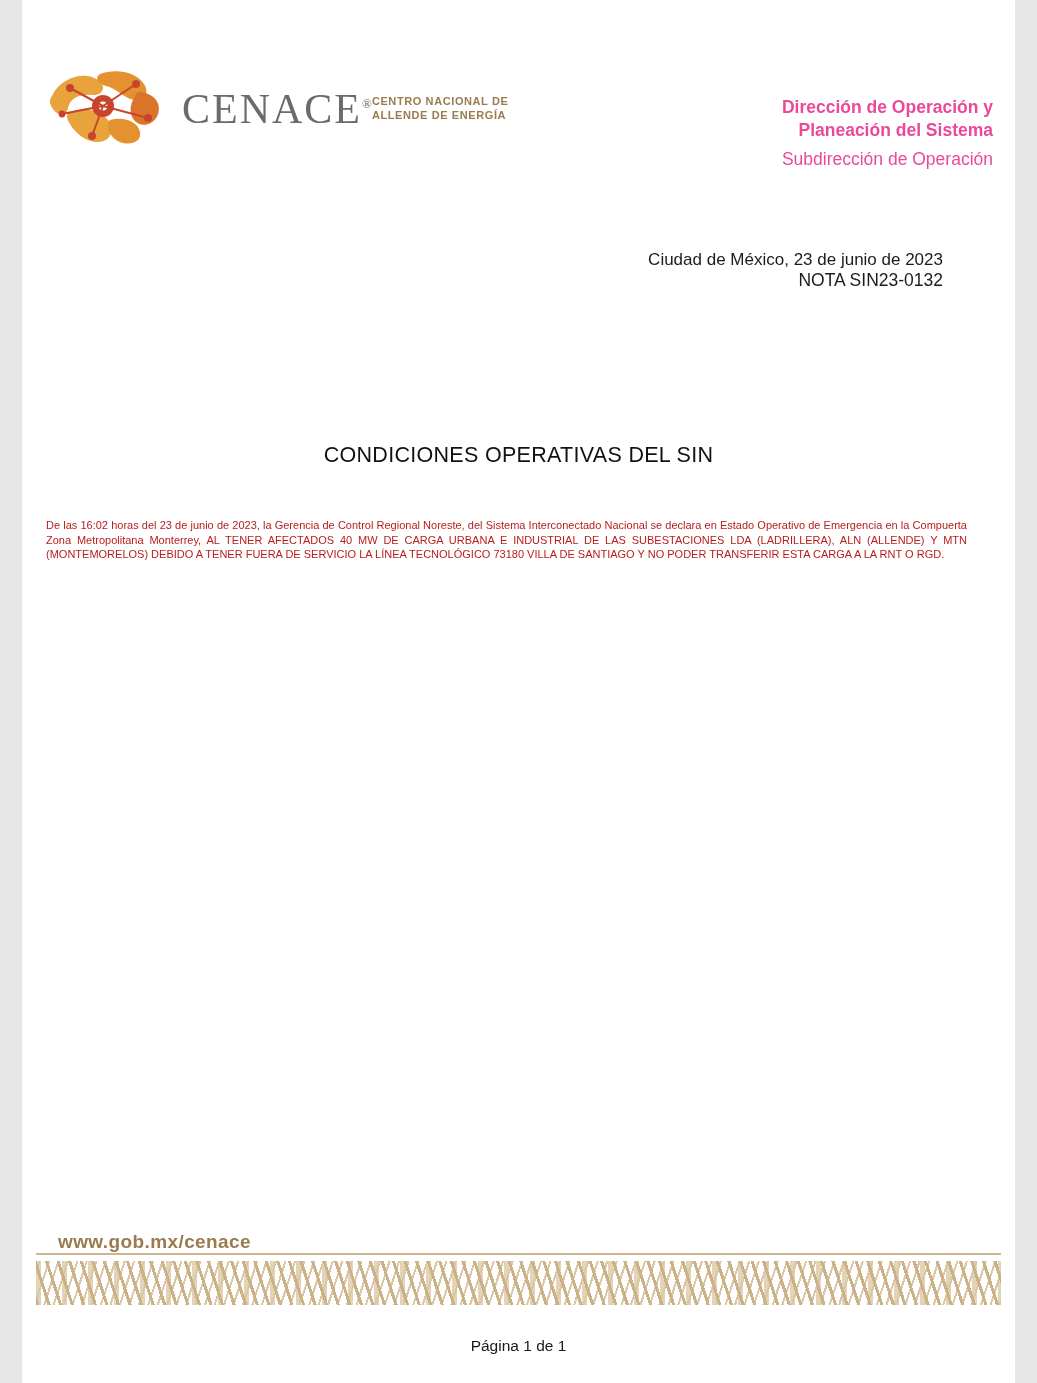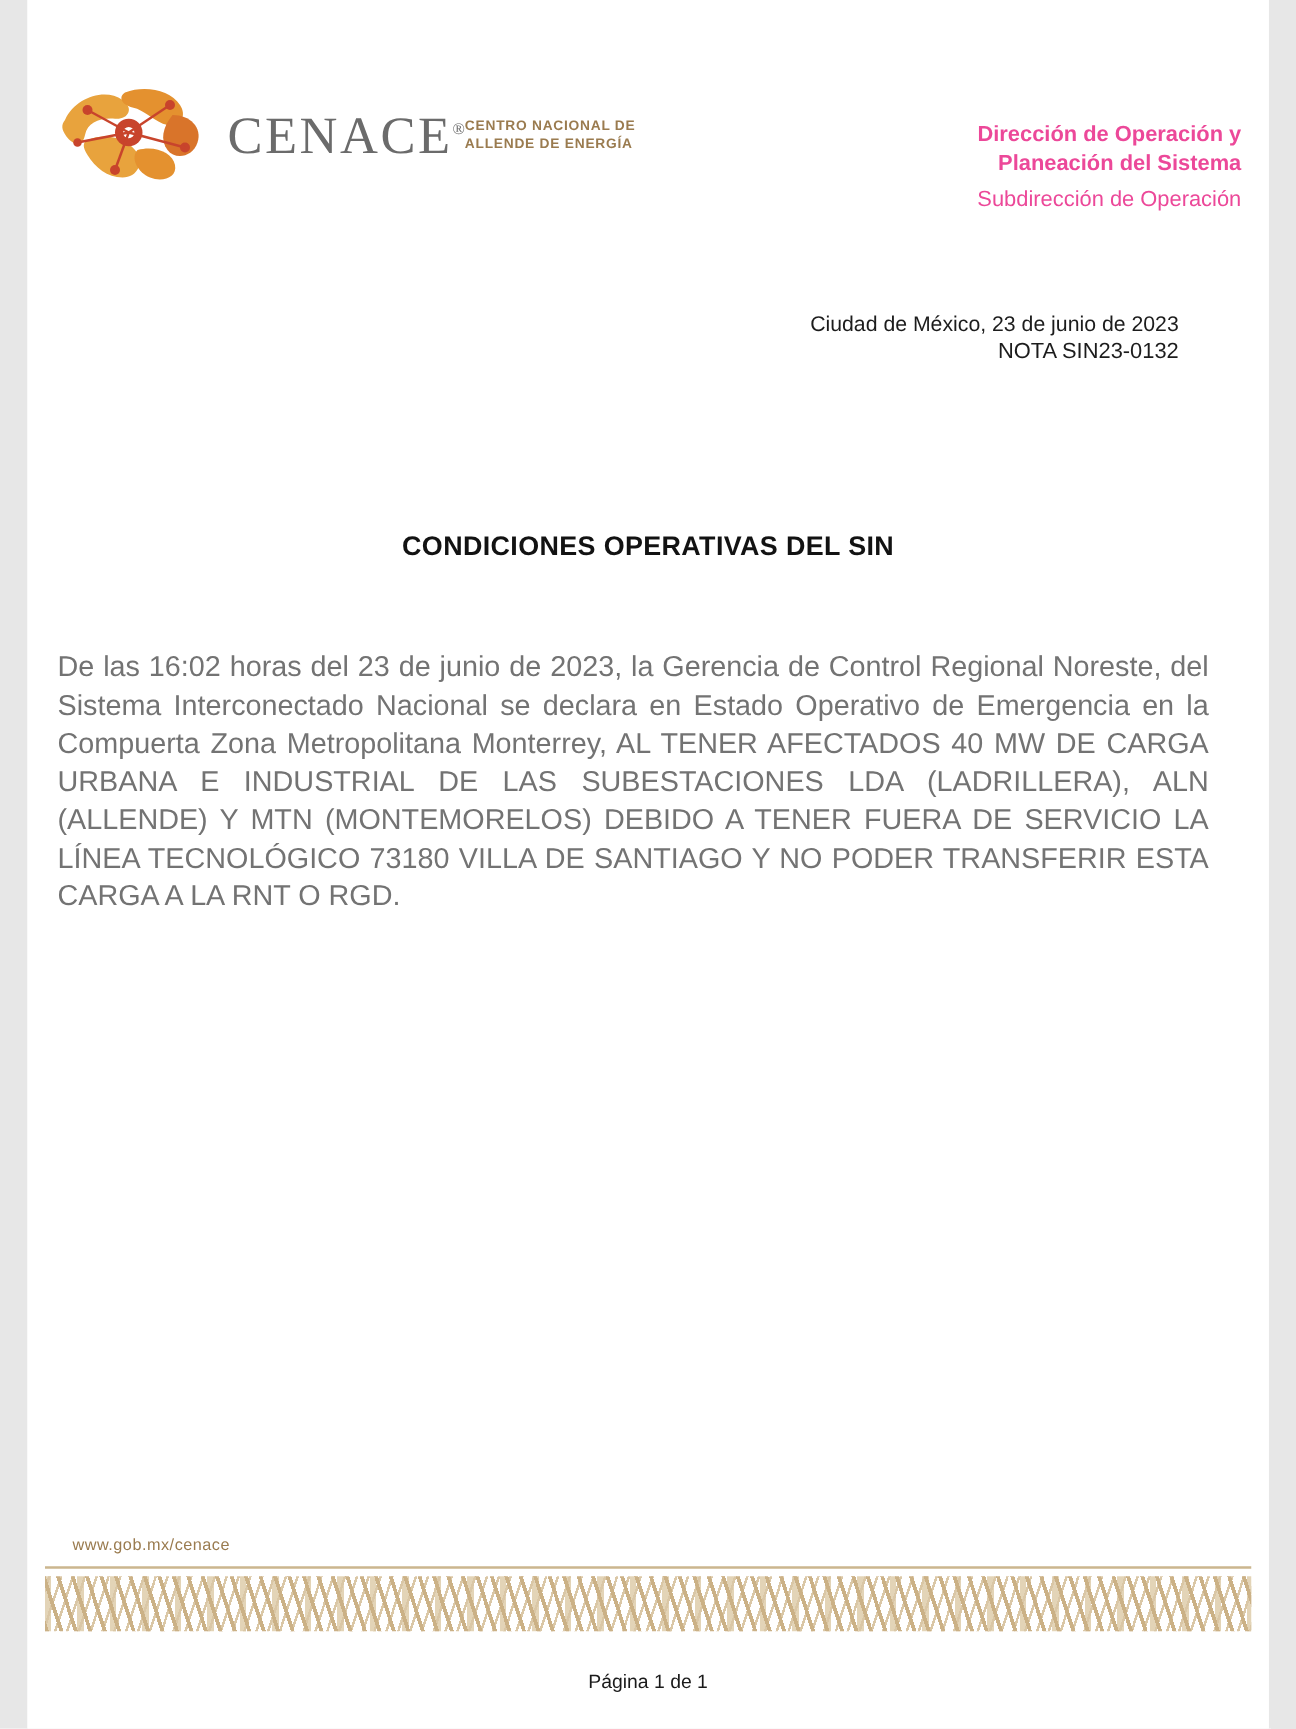--- a/index.html
+++ b/index.html
@@ -117,57 +117,57 @@
     color: #1c1c1c;
   }
   .meta-nota {
     font-size: 17.5px;
     color: #1c1c1c;
   }
 
   
   .doc-title {
     position: absolute;
-    top: 425px;
+    top: 443px;
     left: 0;
     right: 0;
     text-align: center;
     font-size: 21.5px;
-    font-weight: bold;
+    font-weight: normal;
     letter-spacing: 0.3px;
     color: #121212;
   }
 
   
   .body-text {
     position: absolute;
     top: 518px;
     left: 24px;
     right: 48px;
-    font-size: 23px;
+    font-size: 11px;
     line-height: 1.33;
-    color: #737373;
+    color: #b91c1c;
     text-align: justify;
     text-justify: inter-word;
   }
 
   
   .footer {
     position: absolute;
     left: 0;
     right: 0;
     bottom: 78px;
   }
   .footer-url {
-    font-size: 13px;
-    font-weight: normal;
+    font-size: 19px;
+    font-weight: bold;
     color: #9a7b4f;
     letter-spacing: 0.4px;
     padding-left: 36px;
-    padding-bottom: 10px;
+    padding-bottom: 0;
   }
   .footer-rule {
     height: 2px;
     background: #cbb68f;
     margin: 0 14px 0 14px;
   }
   .footer-band {
     height: 44px;
     margin: 6px 14px 0 14px;
     background-color: #ffffff;

